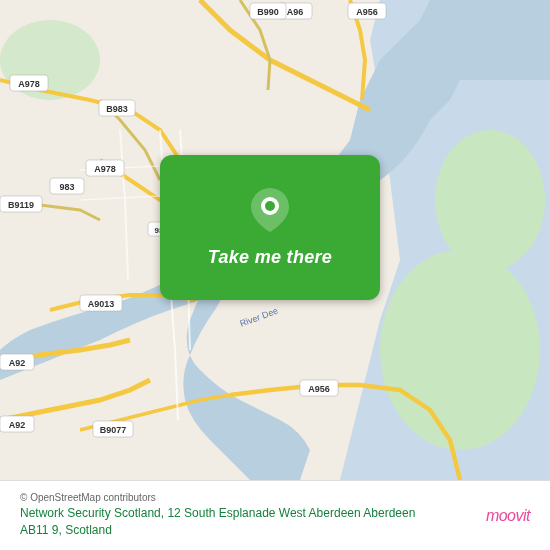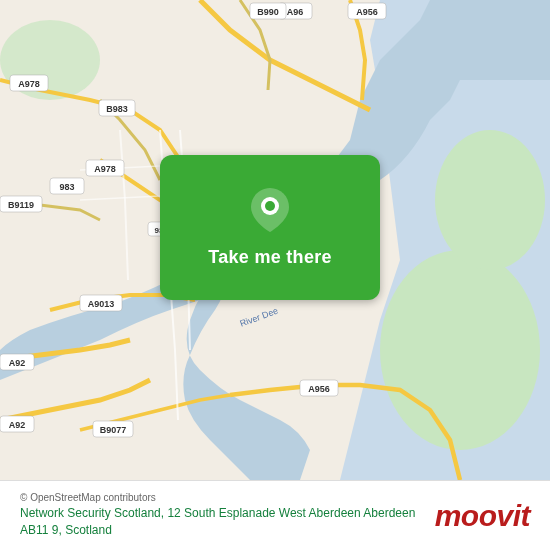--- a/index.html
+++ b/index.html
@@ -39,20 +39,21 @@
       border-radius: 12px;
       border: none;
       cursor: pointer;
       display: flex;
       flex-direction: column;
       align-items: center;
       justify-content: center;
       gap: 15px;
       box-shadow: 0 2px 8px rgba(0,0,0,0.3);
       z-index: 10;
+      font-style: italic;
     }
 
     #take-me-there-btn .pin-icon {
       width: 44px;
       height: 44px;
       display: flex;
       align-items: center;
       justify-content: center;
     }
 
@@ -83,23 +84,23 @@
       line-height: 1.4;
     }
 
     #moovit-logo {
       display: flex;
       flex-direction: column;
       align-items: flex-end;
     }
 
     .moovit-word {
-      font-size: 30px;
-      font-weight: bold;
-      color: #b91c1c;
+      font-size: 16px;
+      font-weight: normal;
+      color: #ec4899;
       letter-spacing: -0.5px;
       font-style: italic;
     }
 
     #osm-attribution {
       font-size: 10px;
       color: #666;
       margin-bottom: 2px;
     }
   </style>

